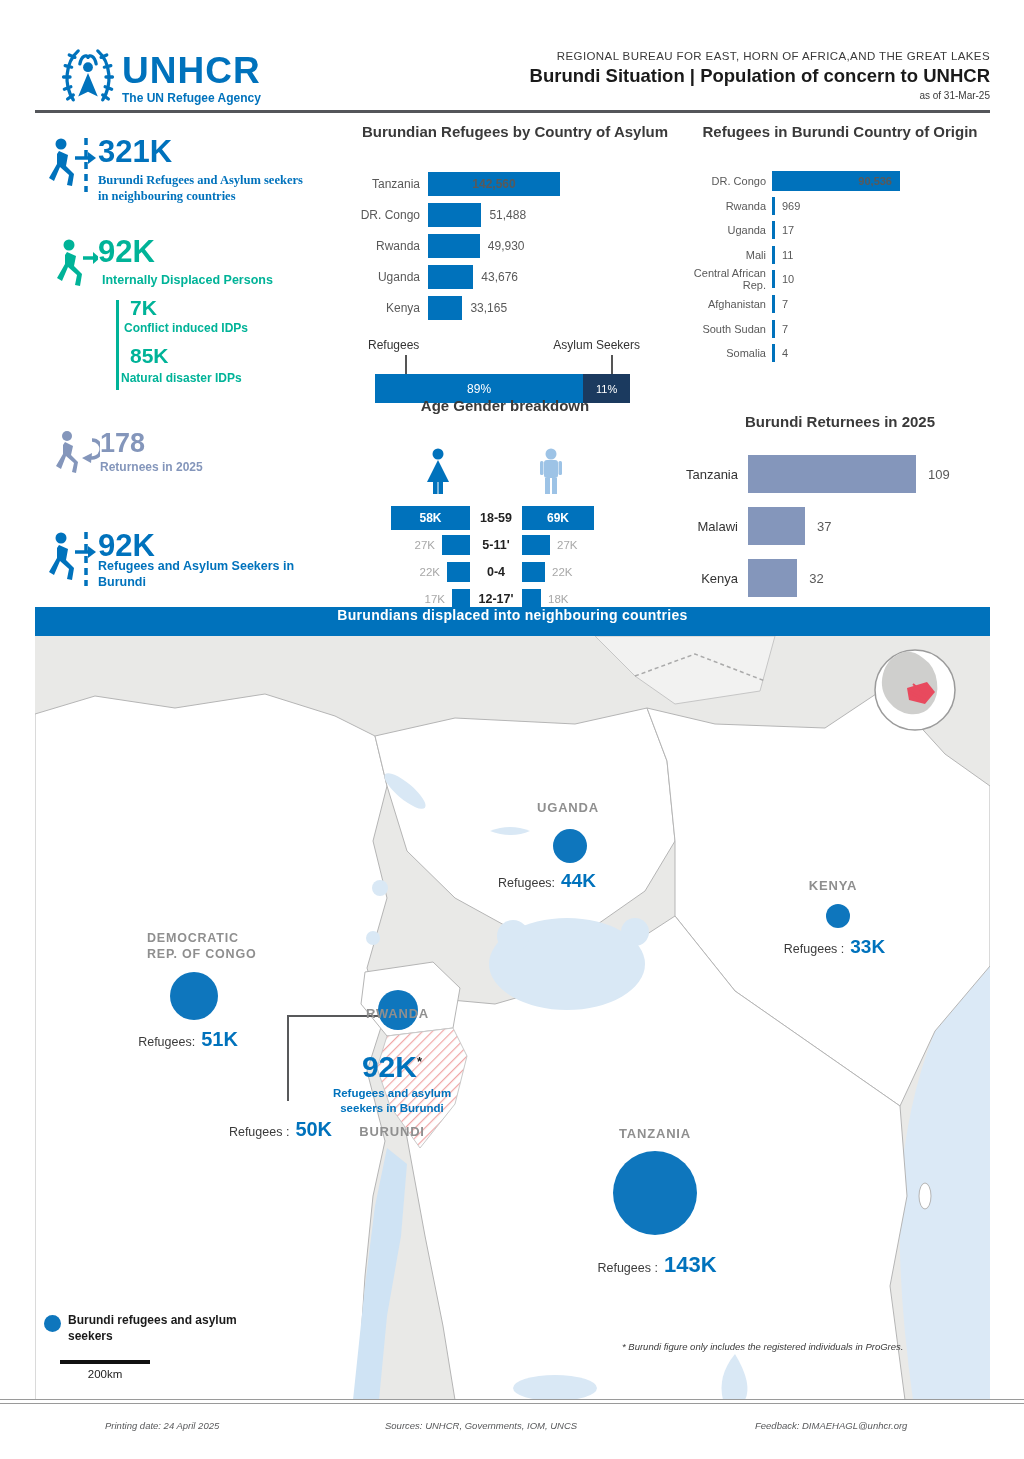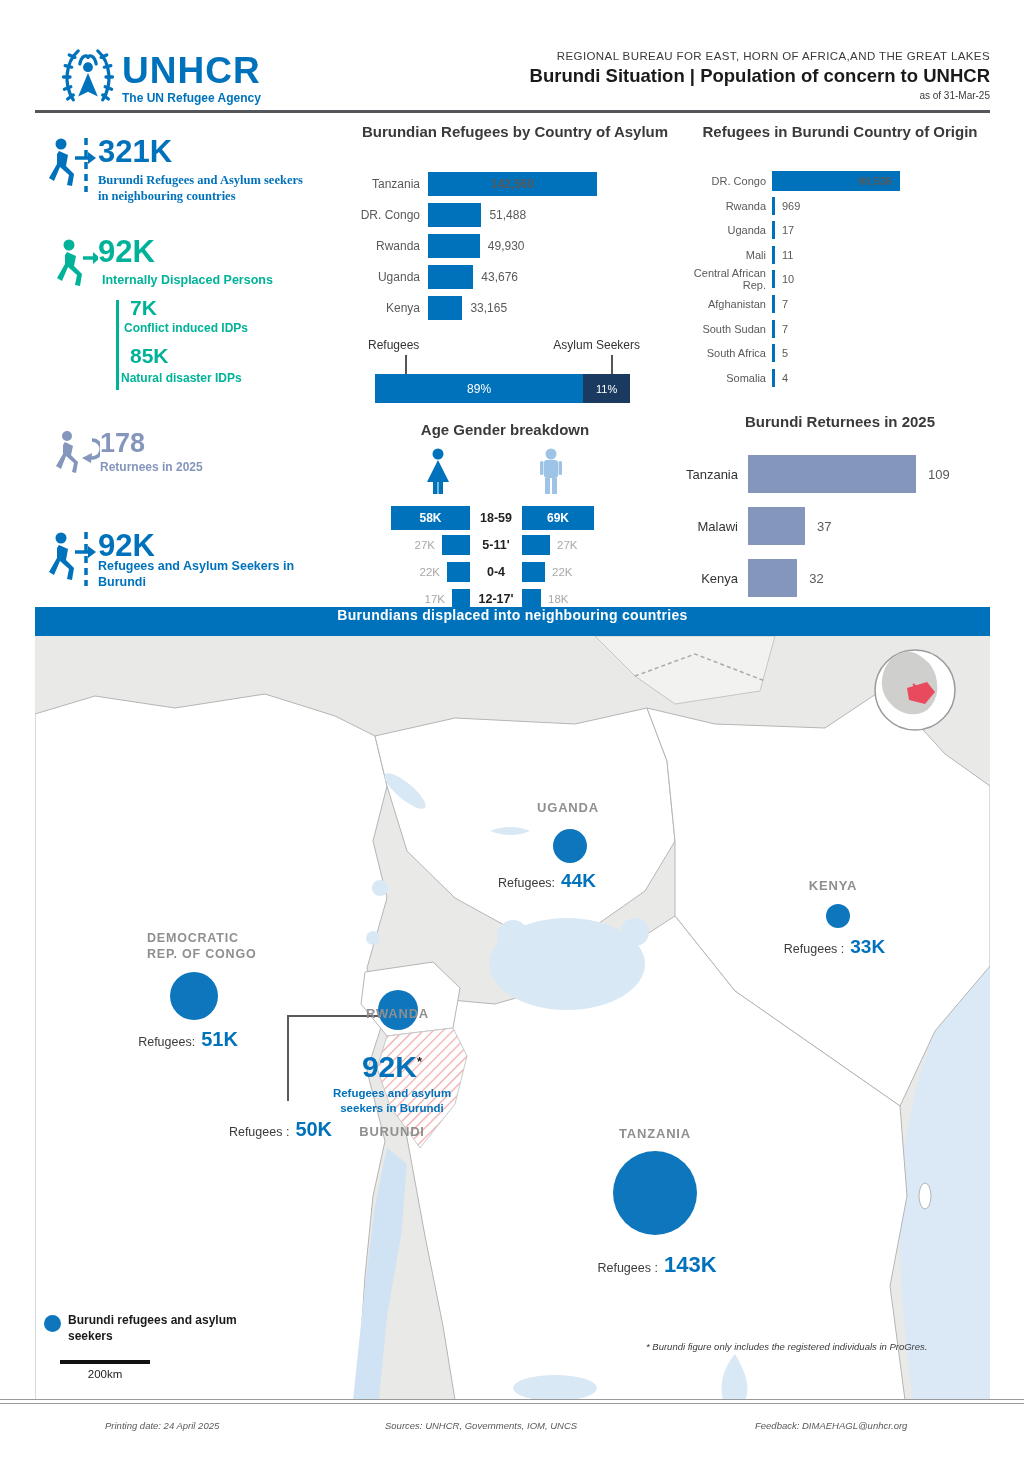--- a/index.html
+++ b/index.html
@@ -55,21 +55,21 @@
   .pyr-val{font-size:11.5px;color:#a8a8a8;}
   .pyr-val.inside{color:#fff;font-weight:bold;font-size:12px;}
   
   .map-banner{background:#0072BC;color:#fff;font-weight:bold;font-size:14px;
               display:flex;align-items:flex-start;justify-content:center;letter-spacing:0.3px;}
   .cty{color:#8f8f8f;font-weight:bold;font-size:13px;letter-spacing:0.8px;text-align:center;}
   .refline{display:flex;align-items:baseline;justify-content:center;gap:6px;white-space:nowrap;}
   .refline .rlab{font-size:12.5px;color:#3b3b3b;}
   .refline .rval{font-weight:bold;color:#0072BC;}
   .legend-text{font-weight:bold;font-size:12px;color:#1a1a1a;line-height:1.35;}
-  .note{font-size:9.5px;font-style:italic;color:#3b3b3b;margin-left:24px;}
+  .note{font-size:9.5px;font-style:italic;color:#3b3b3b;}
   .map-bottomline{height:3px;border-top:1px solid #9a9a9a;border-bottom:1px solid #9a9a9a;}
   .foot{font-size:9.5px;font-style:italic;color:#58595b;white-space:nowrap;}
 </style>
 </head>
 <body>
 
 <div class="page">
 
   <div class="abs" style="left:58px;top:46px;width:60px;height:62px;">
     <svg width="60" height="62" viewBox="0 0 72 76">
@@ -154,21 +154,21 @@
       <polygon points="42,16 50,22 42,28" fill="#0072BC"></polygon>
     </svg>
   </div>
   <div class="abs stat-val blue" style="left:98px;top:530px;font-size:31px;">92K</div>
   <div class="abs stat-lbl blue" style="left:98px;top:558px;width:215px;">Refugees and Asylum Seekers in Burundi</div>
 
   <div class="abs chart-title" style="left:360px;top:122px;width:310px;">Burundian Refugees by Country of Asylum</div>
   <div class="abs" id="chart-asylum" style="left:352px;top:168px;width:320px;">
       <div class="hrow asylum">
         <div class="hcat">Tanzania</div>
-        <div class="hbar" style="width: 169px; background: rgb(0, 114, 188);">
+        <div class="hbar" style="width: 132px; background: rgb(0, 114, 188);">
           <span class="hval inside">142,560</span>
         </div>
       </div>
       <div class="hrow asylum">
         <div class="hcat">DR. Congo</div>
         <div class="hbar" style="width: 53.4527px; background: rgb(0, 114, 188);"></div>
         <span class="hval">51,488</span>
       </div>
       <div class="hrow asylum">
         <div class="hcat">Rwanda</div>
@@ -195,21 +195,21 @@
   <div class="abs conn" style="left:611px;top:355px;height:19px;"></div>
   <div class="abs split-bar" style="left:375px;top:374px;width:255px;">
     <div class="split-seg" style="width: 226.95px; background: rgb(0, 114, 188);">
         <span>89%</span>
       </div>
     <div class="split-seg" style="width: 51px; background: rgb(27, 58, 95); font-size: 11px;">
         <span>11%</span>
       </div>
   </div>
 
-  <div class="abs chart-title" style="left:360px;top:420px;width:290px;">Age Gender breakdown</div>
+  <div class="abs chart-title" style="left:360px;top:396px;width:290px;">Age Gender breakdown</div>
   <div class="abs" style="left:420px;top:448px;width:36px;height:48px;">
     <svg width="36" height="48" viewBox="0 0 36 48">
       <g fill="#0072BC">
         <circle cx="18" cy="6" r="5.5"></circle>
         <path d="M18 12 L7 34 L29 34 Z"></path>
         <rect x="13" y="34" width="4.5" height="12"></rect>
         <rect x="18.5" y="34" width="4.5" height="12"></rect>
       </g>
     </svg>
   </div>
@@ -315,25 +315,20 @@
       </div>
       <div class="hrow origin">
         <div class="hcat">Afghanistan</div>
         <div class="hbar" style="width: 3px; background: rgb(0, 114, 188);"></div>
         <span class="hval">7</span>
       </div>
       <div class="hrow origin">
         <div class="hcat">South Sudan</div>
         <div class="hbar" style="width: 3px; background: rgb(0, 114, 188);"></div>
         <span class="hval">7</span>
-      </div>
-      <div class="hrow origin">
-        <div class="hcat">South Africa</div>
-        <div class="hbar" style="width: 3px; background: rgb(0, 114, 188);"></div>
-        <span class="hval">5</span>
       </div>
       <div class="hrow origin">
         <div class="hcat">Somalia</div>
         <div class="hbar" style="width: 3px; background: rgb(0, 114, 188);"></div>
         <span class="hval">4</span>
       </div>
     </div>
 
   <div class="abs chart-title" style="left:690px;top:412px;width:300px;">Burundi Returnees in 2025</div>
   <div class="abs" id="chart-returnees" style="left:678px;top:448px;width:312px;">

